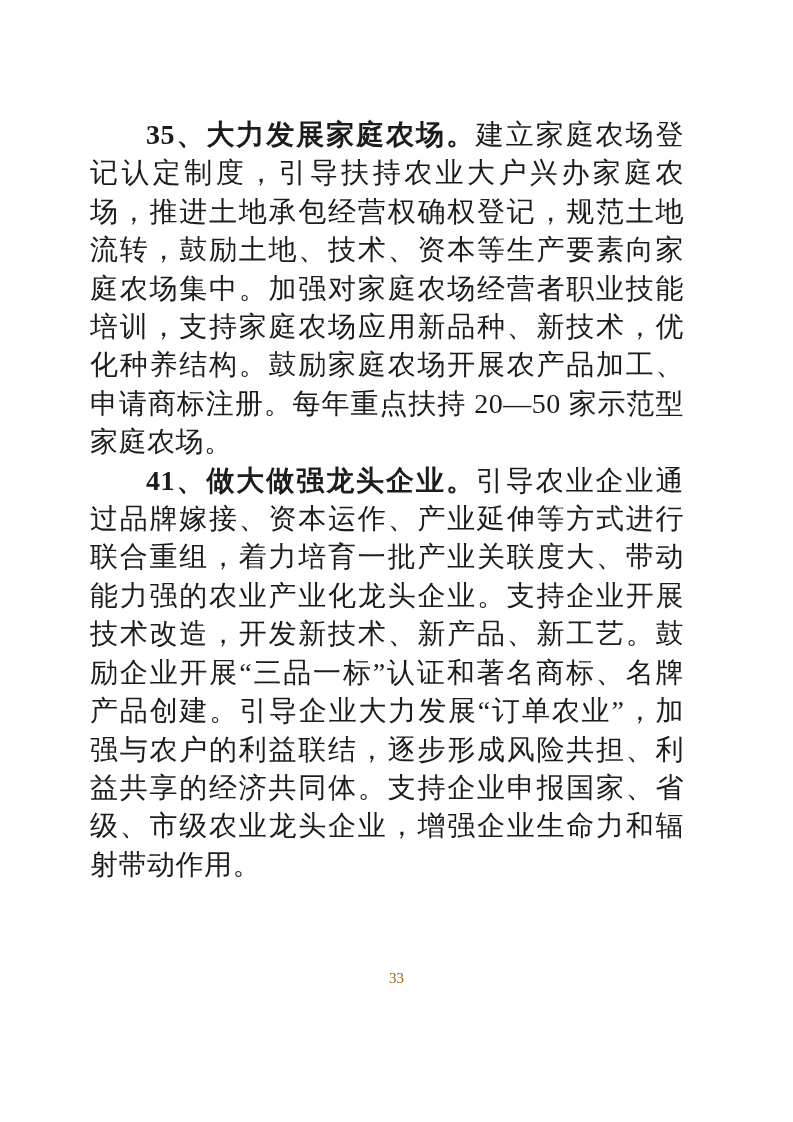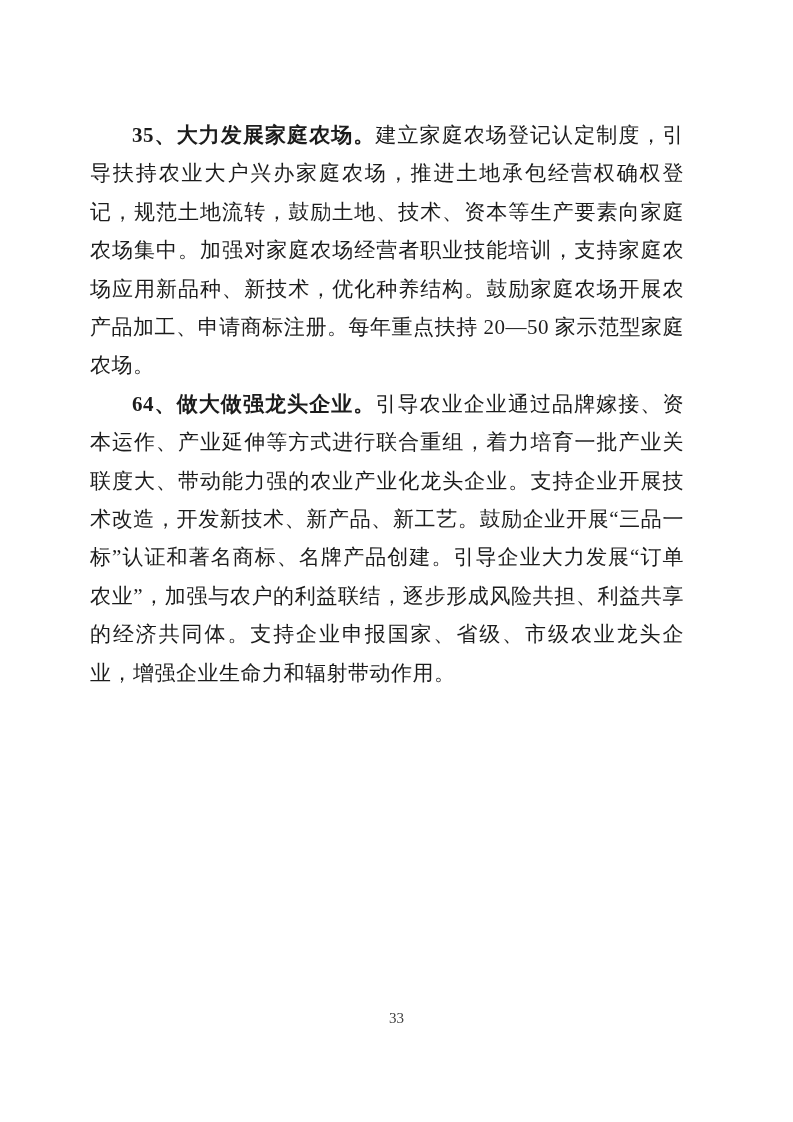--- a/index.html
+++ b/index.html
@@ -18,44 +18,44 @@
   }
   .content {
     position: absolute;
     left: 90px;
     top: 116px;
     width: 594px;
   }
   .para {
     margin: 0;
     padding: 0;
-    font-size: 21px;
+    font-size: 28px;
     line-height: 38.4px;
     text-align: justify;
     text-justify: inter-ideograph;
     text-indent: 2em;
     letter-spacing: 0.5px;
   }
   .para .head {
     font-weight: bold;
   }
   .page-number {
     position: absolute;
     left: 0;
     right: 0;
-    top: 1008px;
+    top: 968px;
     text-align: center;
     font-size: 15px;
     line-height: 20px;
-    color: #404040;
+    color: #a16207;
     font-family: "Liberation Serif", "DejaVu Serif", serif;
   }
 </style>
 </head>
 <body>
 
 <div class="page">
   <div class="content">
     <p class="para"><span class="head">35、大力发展家庭农场。</span><span>建立家庭农场登记认定制度，引导扶持农业大户兴办家庭农场，推进土地承包经营权确权登记，规范土地流转，鼓励土地、技术、资本等生产要素向家庭农场集中。加强对家庭农场经营者职业技能培训，支持家庭农场应用新品种、新技术，优化种养结构。鼓励家庭农场开展农产品加工、申请商标注册。每年重点扶持 20—50 家示范型家庭农场。</span></p>
-    <p class="para"><span class="head">64、做大做强龙头企业。</span><span>引导农业企业通过品牌嫁接、资本运作、产业延伸等方式进行联合重组，着力培育一批产业关联度大、带动能力强的农业产业化龙头企业。支持企业开展技术改造，开发新技术、新产品、新工艺。鼓励企业开展“三品一标”认证和著名商标、名牌产品创建。引导企业大力发展“订单农业”，加强与农户的利益联结，逐步形成风险共担、利益共享的经济共同体。支持企业申报国家、省级、市级农业龙头企业，增强企业生命力和辐射带动作用。</span></p>
+    <p class="para"><span class="head">41、做大做强龙头企业。</span><span>引导农业企业通过品牌嫁接、资本运作、产业延伸等方式进行联合重组，着力培育一批产业关联度大、带动能力强的农业产业化龙头企业。支持企业开展技术改造，开发新技术、新产品、新工艺。鼓励企业开展“三品一标”认证和著名商标、名牌产品创建。引导企业大力发展“订单农业”，加强与农户的利益联结，逐步形成风险共担、利益共享的经济共同体。支持企业申报国家、省级、市级农业龙头企业，增强企业生命力和辐射带动作用。</span></p>
   </div>
   <div class="page-number">33</div>
 </div>
 
 </body></html>

